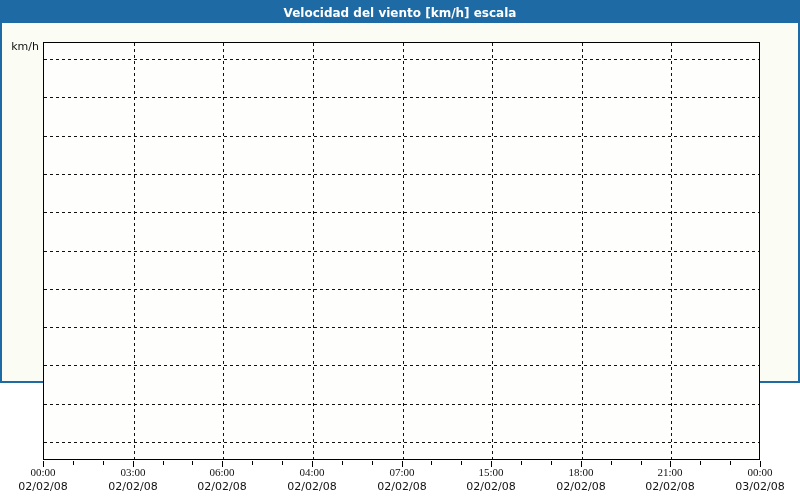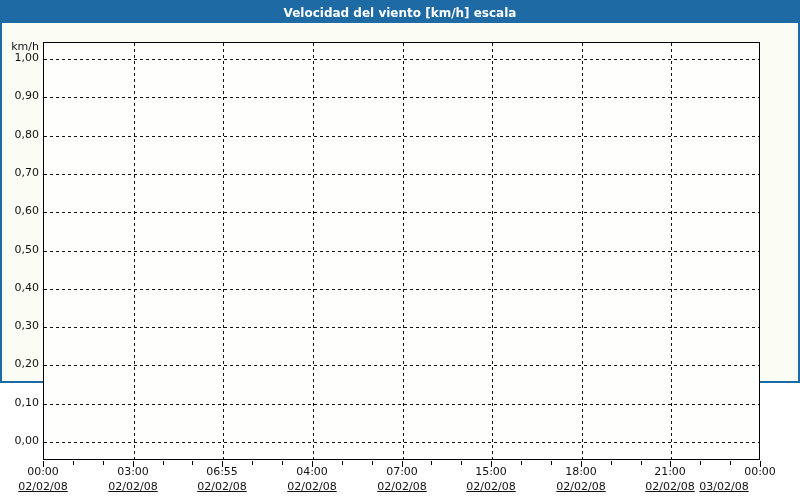--- a/index.html
+++ b/index.html
@@ -23,46 +23,33 @@
   .ylabels{position:absolute;left:0;top:40px;width:37px;height:418px;}
   .ylabel{position:absolute;right:0;width:100%;text-align:right;font-size:11px;
     color:var(--text);line-height:12px;}
   .unit{position:absolute;left:0;top:38px;width:37px;text-align:right;font-size:11px;
     color:var(--text);line-height:13px;}
   .xticks{position:absolute;left:41px;top:459px;width:717px;height:8px;}
   .xtick{position:absolute;top:0;width:1px;background:#000;}
   .xlabels{position:absolute;left:41px;top:0;width:717px;height:496px;}
   .xtime,.xdate{position:absolute;transform:translateX(-50%);font-size:11px;
     color:var(--text);line-height:12px;white-space:nowrap;}
-  .xtime{top:464px;}
-  .xdate{top:479px;text-decoration:underline;}
+  .xtime{top:464px;font-family:Liberation Serif, serif;}
+  .xdate{top:479px;}
 </style>
 </head>
 <body>
 
 <div class="window">
   <div class="titlebar">
     <span>Velocidad del viento [km/h] escala</span>
   </div>
 
   <div class="unit">km/h</div>
 
-  <div class="ylabels">
-      <div class="ylabel" style="top: 10px;">1,00</div>
-      <div class="ylabel" style="top: 48px;">0,90</div>
-      <div class="ylabel" style="top: 87px;">0,80</div>
-      <div class="ylabel" style="top: 125px;">0,70</div>
-      <div class="ylabel" style="top: 163px;">0,60</div>
-      <div class="ylabel" style="top: 202px;">0,50</div>
-      <div class="ylabel" style="top: 240px;">0,40</div>
-      <div class="ylabel" style="top: 278px;">0,30</div>
-      <div class="ylabel" style="top: 316px;">0,20</div>
-      <div class="ylabel" style="top: 355px;">0,10</div>
-      <div class="ylabel" style="top: 393px;">0,00</div>
-    </div>
 
   <div class="plot">
       <div class="hgrid" style="top: 16px;"></div>
       <div class="hgrid" style="top: 54px;"></div>
       <div class="hgrid" style="top: 93px;"></div>
       <div class="hgrid" style="top: 131px;"></div>
       <div class="hgrid" style="top: 169px;"></div>
       <div class="hgrid" style="top: 208px;"></div>
       <div class="hgrid" style="top: 246px;"></div>
       <div class="hgrid" style="top: 284px;"></div>
@@ -104,28 +91,28 @@
       <div class="xtick" style="left: 657px; height: 4px;"></div>
       <div class="xtick" style="left: 687px; height: 4px;"></div>
       <div class="xtick" style="left: 717px; height: 6px;"></div>
     </div>
 
   <div class="xlabels">
       <div class="xtime" style="left: 0px;">00:00</div>
       <div class="xdate" style="left: 0px;">02/02/08</div>
       <div class="xtime" style="left: 90px;">03:00</div>
       <div class="xdate" style="left: 90px;">02/02/08</div>
-      <div class="xtime" style="left: 179px;">06:55</div>
+      <div class="xtime" style="left: 179px;">06:00</div>
       <div class="xdate" style="left: 179px;">02/02/08</div>
       <div class="xtime" style="left: 269px;">04:00</div>
       <div class="xdate" style="left: 269px;">02/02/08</div>
       <div class="xtime" style="left: 359px;">07:00</div>
       <div class="xdate" style="left: 359px;">02/02/08</div>
       <div class="xtime" style="left: 448px;">15:00</div>
       <div class="xdate" style="left: 448px;">02/02/08</div>
       <div class="xtime" style="left: 538px;">18:00</div>
       <div class="xdate" style="left: 538px;">02/02/08</div>
       <div class="xtime" style="left: 627px;">21:00</div>
       <div class="xdate" style="left: 627px;">02/02/08</div>
       <div class="xtime" style="left: 717px;">00:00</div>
-      <div class="xdate" style="left: 681px;">03/02/08</div>
+      <div class="xdate" style="left: 717px;">03/02/08</div>
     </div>
 </div>
 
 </body></html>

